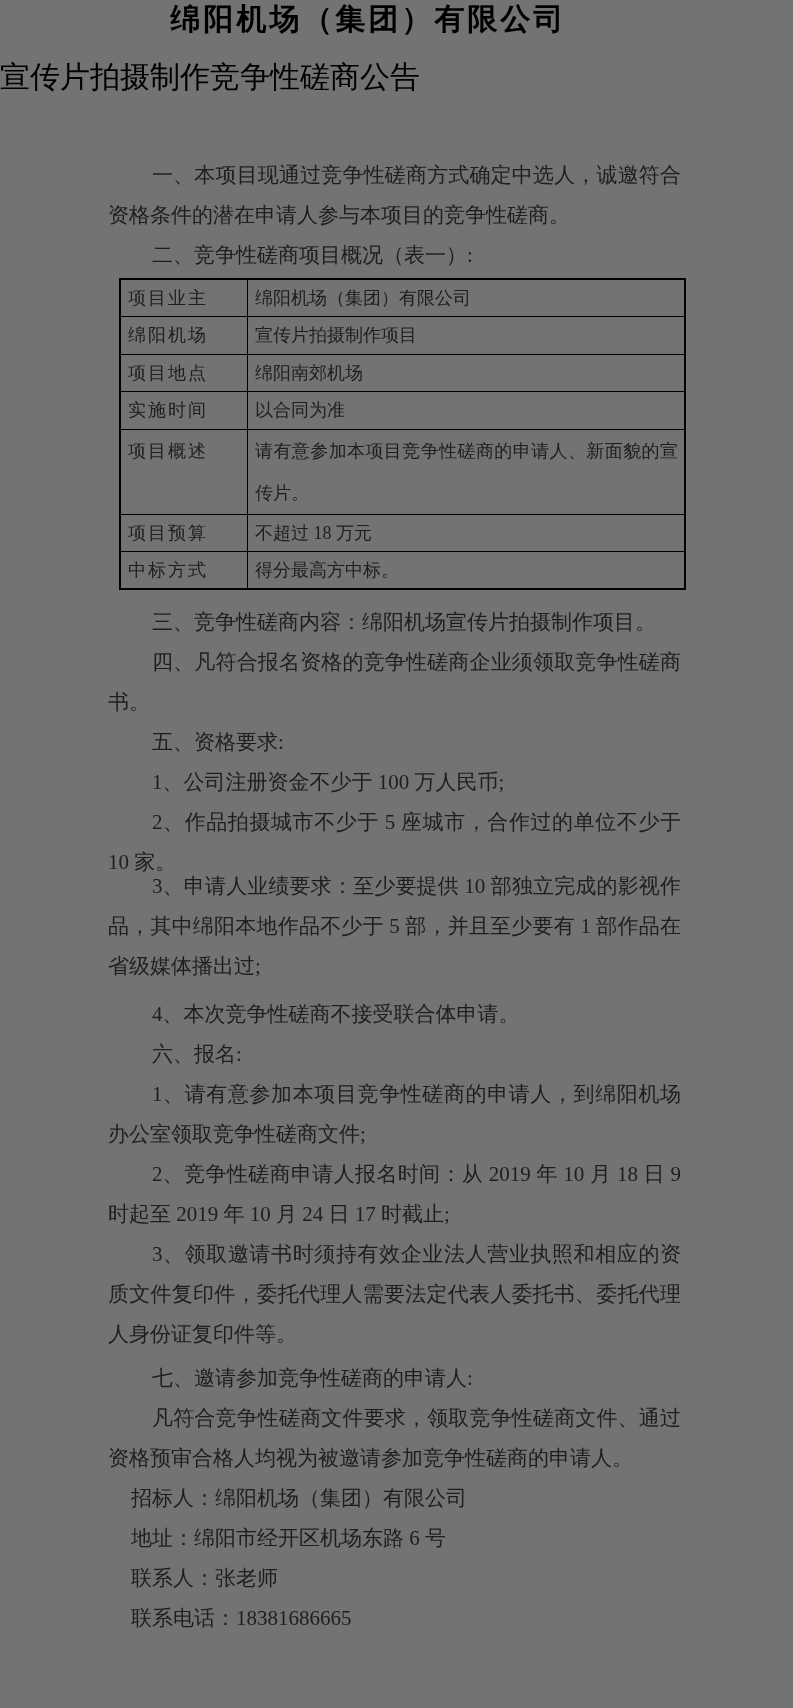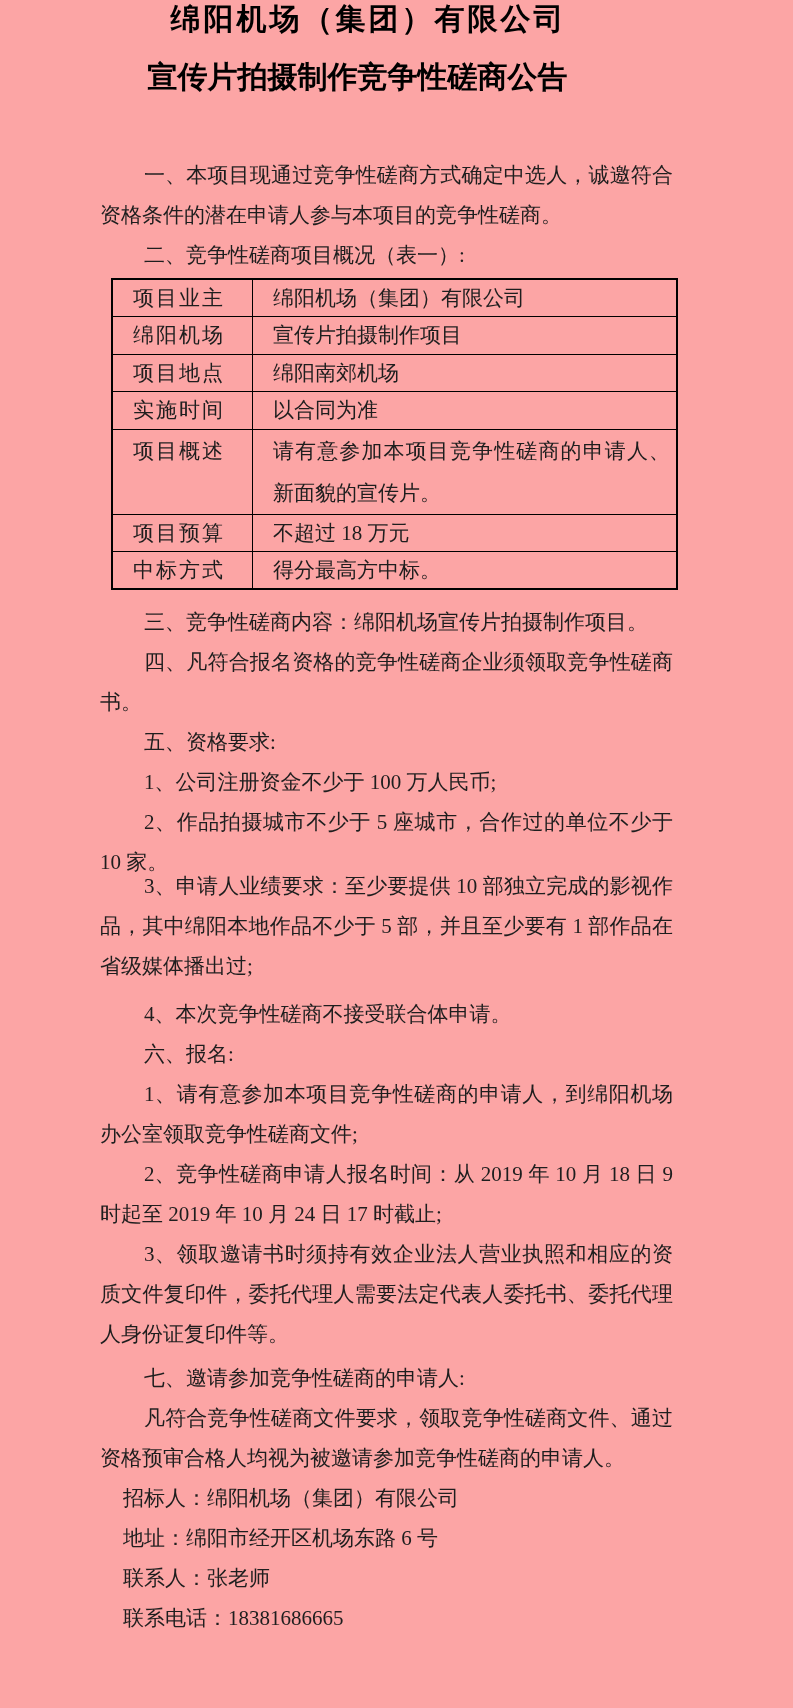--- a/index.html
+++ b/index.html
@@ -1,60 +1,60 @@
 <!DOCTYPE html>
 <html><head>
 <meta charset="utf-8">
 <style>
   html,body{margin:0;padding:0;background:#ffffff;}
   .page{
     position:relative;
     width:793px;
     height:1708px;
-    background:#fca5a5;
+    background:#737373;
     overflow:hidden;
     font-family:"Liberation Serif","DejaVu Serif",serif;
     color:#1e1e1e;
   }
   .title-wrap{position:absolute;left:0;top:2px;width:793px;text-align:center;}
   .title1{
     padding-right:56px;
     font-size:30px;font-weight:bold;color:#000;
     letter-spacing:3px;line-height:34px;
   }
   .title2{
-    position:absolute;left:0;top:60px;width:715px;text-align:center;
-    font-size:30px;font-weight:bold;color:#000;
+    position:absolute;left:0;top:60px;width:715px;text-align:left;
+    font-size:30px;font-weight:normal;color:#000;
     letter-spacing:0;line-height:34px;
   }
   .body{
-    position:absolute;left:100px;top:155px;width:573px;
+    position:absolute;left:108px;top:155px;width:573px;
     font-size:21px;line-height:40px;
     text-align:justify;
   }
   .body p{margin:0;padding:0;}
   .h{text-indent:44px;}
   .sub{text-indent:44px;}
   .contact{text-indent:23px;}
   .mt-neg{margin-top:-16px !important;}
   .mt8{margin-top:8px !important;}
   .mt4{margin-top:4px !important;}
   .mt12{margin-top:12px !important;}
   table.overview{
     border-collapse:collapse;
     table-layout:fixed;
     width:567px;
     margin:3px 0 12px 11px;
     border:2px solid #000;
   }
   table.overview td{
     border:1px solid #000;
-    font-size:21px;
+    font-size:18px;
     vertical-align:middle;
-    padding:0 6px 0 20px;
+    padding:0 6px 0 7px;
     line-height:26px;
   }
   td.lbl{width:113px;letter-spacing:2px;white-space:nowrap;}
   tr.r-tall td{vertical-align:top;line-height:42px;padding-top:0;margin-top:16px;}
   .h1r{height:37px;} .h2r{height:38px;} .h5r{height:82px;}
 </style>
 </head>
 <body>
 
 <div class="page">

